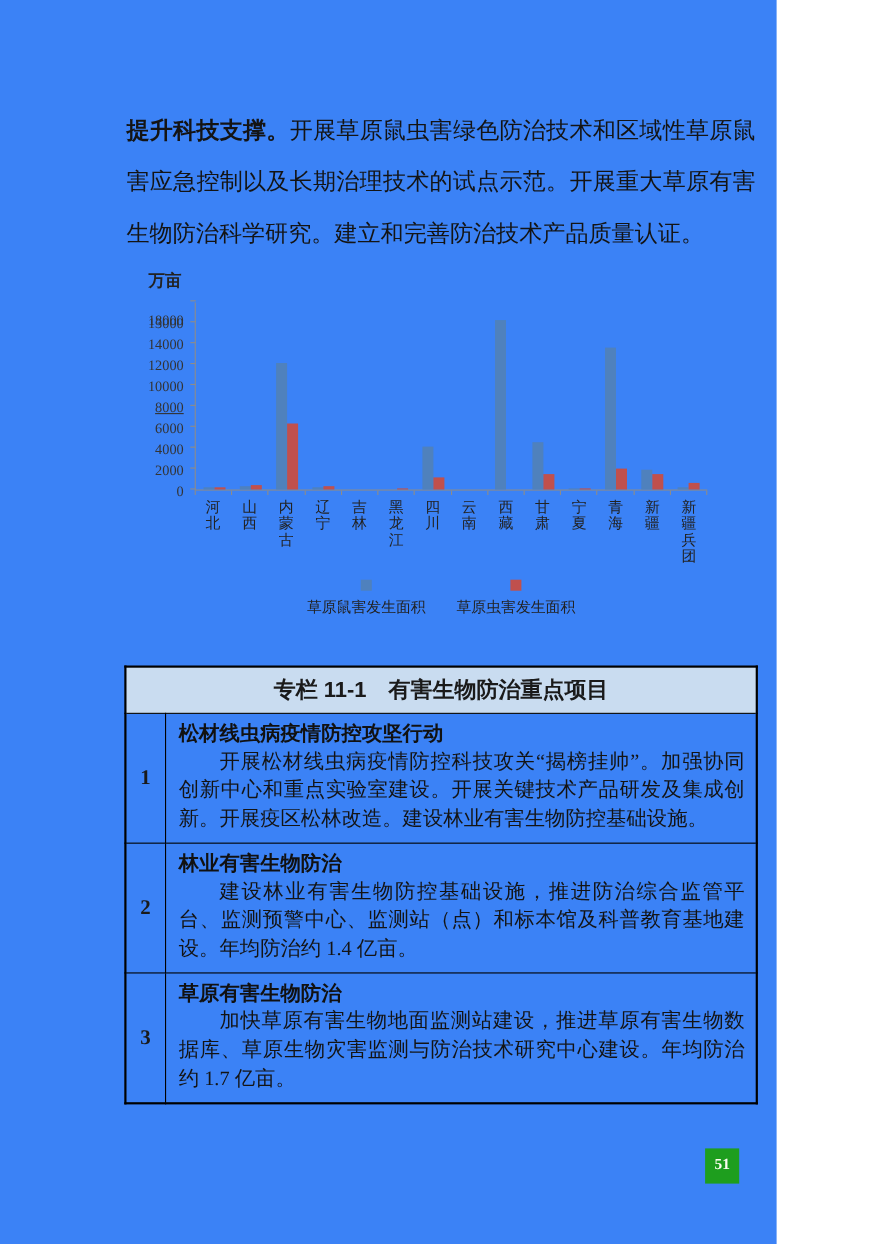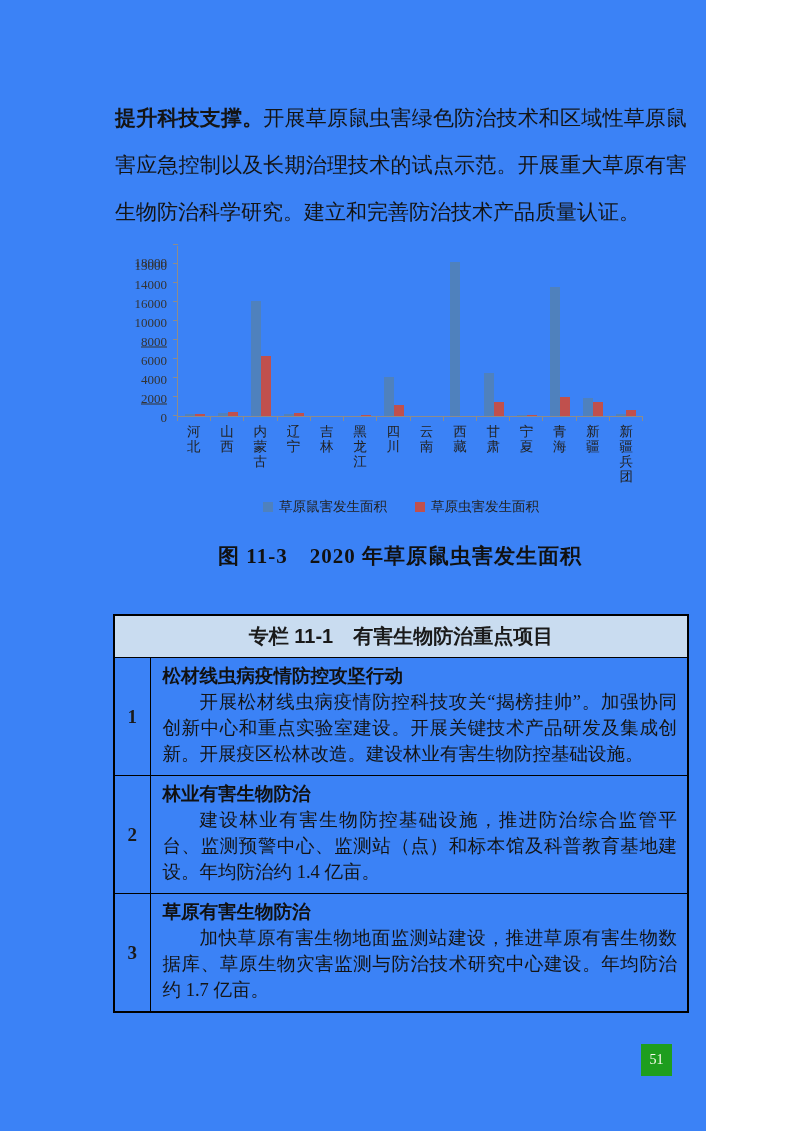--- a/index.html
+++ b/index.html
@@ -69,21 +69,21 @@
   .xlabel {
     flex:1 1 0;
     text-align:center;
     font-size:13.5px; line-height:1.12; color:#222;
     white-space:pre-line;
   }
   .legend {
     margin-top:14px; width:572px;
     display:flex; justify-content:center; gap:28px;
   }
-  .legend-item { display:flex; align-items:center; gap:6px; }
+  .legend-item { display:flex; align-items:center; gap:6px;flex-direction:column; }
   .legend-swatch { width:10px; height:10px; display:inline-block; }
   .legend-text { font-size:13.5px; color:#222; }
 
   
   .fig-caption {
     margin-top:26px;
     width:800px;
     text-align:center;
     font-size:21px; font-weight:bold; color:#111;
     letter-spacing:1px;
@@ -119,39 +119,41 @@
   }
 
   
   .page-number {
     position:absolute; left:641px; top:1044px;
     min-width:31px; height:18px;
     padding:16px 7px;
     display:flex; align-items:center; justify-content:center;
     color:#fdfdf0;
     font-size:14px;
+    font-weight:bold;
   }
 </style>
 </head>
 <body>
 
 <div class="page">
 
   <p class="para"><b>提升科技支撑。</b><span>开展草原鼠虫害绿色防治技术和区域性草原鼠害应急控制以及长期治理技术的试点示范。开展重大草原有害生物防治科学研究。建立和完善防治技术产品质量认证。</span></p>
 
   <div class="chart-block">
+    <div class="unit-label">万亩</div>
     <div class="chart-body">
       <div class="y-axis" id="y-axis">
           <div class="ytick" style="bottom: 0px;">0</div>
-          <div class="ytick" style="bottom: 19px; text-decoration: underline;">2000</div>
+          <div class="ytick" style="bottom: 19px;">2000</div>
           <div class="ytick" style="bottom: 38px;">4000</div>
           <div class="ytick" style="bottom: 57px;">6000</div>
           <div class="ytick" style="bottom: 76px; text-decoration: underline;">8000</div>
           <div class="ytick" style="bottom: 95px; font-family: Liberation Serif, serif;">10000</div>
-          <div class="ytick" style="bottom: 114px;">16000</div>
+          <div class="ytick" style="bottom: 114px;">12000</div>
           <div class="ytick" style="bottom: 133px;">14000</div>
           <div class="ytick" style="bottom: 152px;">13000</div>
           <div class="ytick" style="bottom: 155px;">18000</div>
         </div>
       <div class="plot-area" id="plot-area">
           <div class="ytick-mark" style="bottom: 0px;"></div>
           <div class="ytick-mark" style="bottom: 19px;"></div>
           <div class="ytick-mark" style="bottom: 38px;"></div>
           <div class="ytick-mark" style="bottom: 57px;"></div>
           <div class="ytick-mark" style="bottom: 76px;"></div>
@@ -273,21 +275,20 @@
           <span class="legend-swatch" style="background: rgb(79, 129, 189);"></span>
           <span class="legend-text">草原鼠害发生面积</span>
         </div>
         <div class="legend-item">
           <span class="legend-swatch" style="background: rgb(192, 80, 77);"></span>
           <span class="legend-text">草原虫害发生面积</span>
         </div>
       </div>
   </div>
 
-  <div class="fig-caption">图 11-3　2020 年草原鼠虫害发生面积</div>
 
   <table class="panel">
     <thead>
       <tr>
         <th colspan="2" style="background: rgb(201, 220, 240);">专栏 11-1　有害生物防治重点项目</th>
       </tr>
     </thead>
     <tbody id="panel-body">
         <tr>
           <td class="num-cell">1</td>

